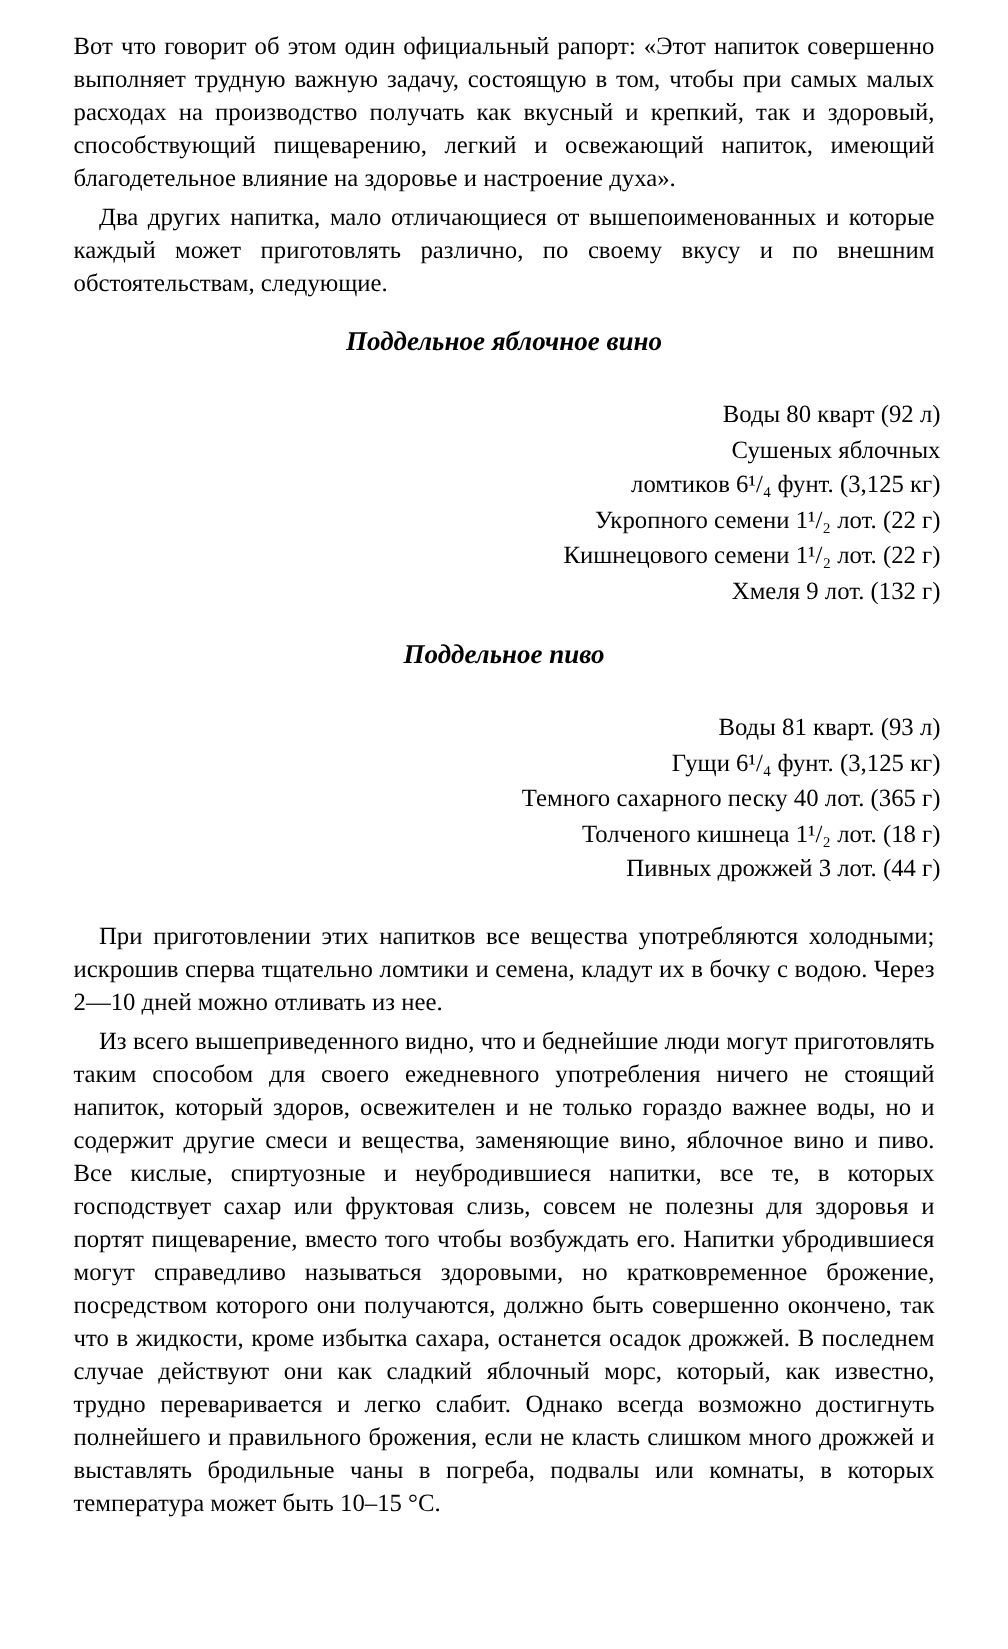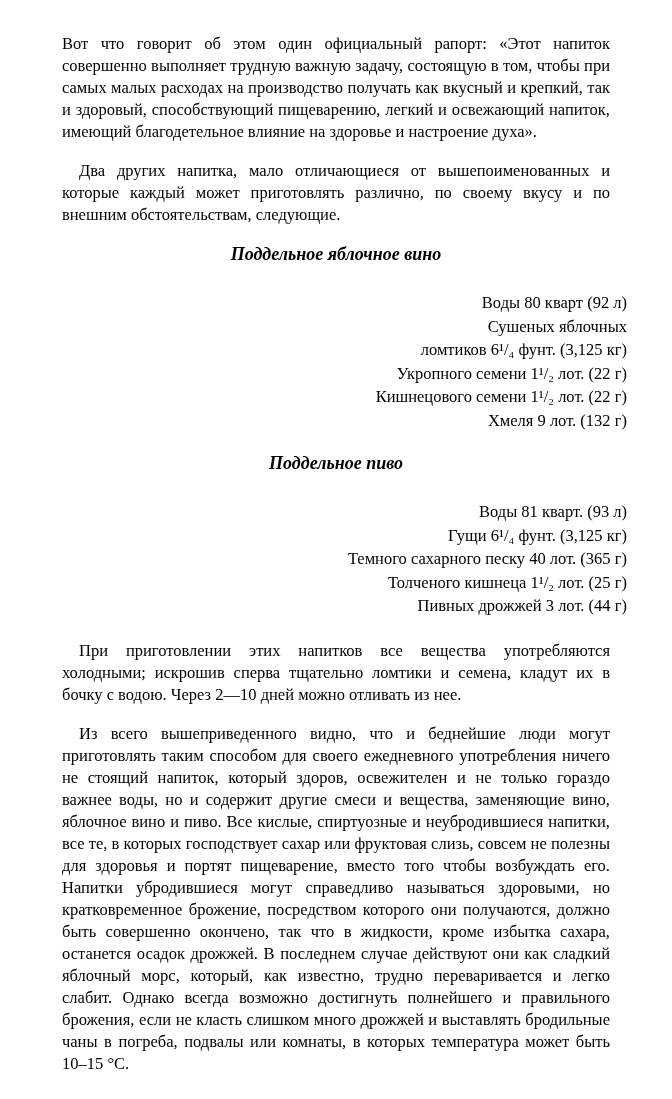--- a/index.html
+++ b/index.html
@@ -14,21 +14,21 @@
     box-sizing: border-box;
     background: #ffffff;
     color: #000000;
     padding: 16px 45px 0 45px;
     font-family: "Liberation Serif", "DejaVu Serif", serif;
     font-size: 16.5px;
     line-height: 22px;
     overflow: hidden;
   }
   p.body-text {
-    margin: 17px;
+    margin: 4px;
     text-align: justify;
     text-indent: 17px;
   }
   p.no-indent {
     text-indent: 0;
   }
   h2.recipe-heading {
     margin: 16px 0 26px 0;
     text-align: center;
     font-size: 18px;
@@ -69,21 +69,21 @@
     <div class="recipe-line">Кишнецового семени 1¹/₂ лот. (22 г)</div>
     <div class="recipe-line">Хмеля 9 лот. (132 г)</div>
   </div>
 
   <h2 class="recipe-heading second">Поддельное пиво</h2>
 
   <div class="recipe-list">
     <div class="recipe-line">Воды 81 кварт. (93 л)</div>
     <div class="recipe-line">Гущи 6¹/₄ фунт. (3,125 кг)</div>
     <div class="recipe-line">Темного сахарного песку 40 лот. (365 г)</div>
-    <div class="recipe-line">Толченого кишнеца 1¹/₂ лот. (25 г)</div>
+    <div class="recipe-line">Толченого кишнеца 1¹/₂ лот. (18 г)</div>
     <div class="recipe-line">Пивных дрожжей 3 лот. (44 г)</div>
   </div>
 
   <p class="body-text after-list">При приготовлении этих напитков все вещества употребляются холодными; искрошив сперва тщательно ломтики и семена, кладут их в бочку с водою. Через 2—10 дней можно отливать из нее.</p>
 
   <p class="body-text">Из всего вышеприведенного видно, что и беднейшие люди могут приготовлять таким способом для своего ежедневного употребления ничего не стоящий напиток, который здоров, освежителен и не только гораздо важнее воды, но и содержит другие смеси и вещества, заменяющие вино, яблочное вино и пиво. Все кислые, спиртуозные и неубродившиеся напитки, все те, в которых господствует сахар или фруктовая слизь, совсем не полезны для здоровья и портят пищеварение, вместо того чтобы возбуждать его. Напитки убродившиеся могут справедливо называться здоровыми, но кратковременное брожение, посредством которого они получаются, должно быть совершенно окончено, так что в жидкости, кроме избытка сахара, останется осадок дрожжей. В последнем случае действуют они как сладкий яблочный морс, который, как известно, трудно переваривается и легко слабит. Однако всегда возможно достигнуть полнейшего и правильного брожения, если не класть слишком много дрожжей и выставлять бродильные чаны в погреба, подвалы или комнаты, в которых температура может быть 10–15 °C.</p>
 
 </div>
 
 </body></html>

